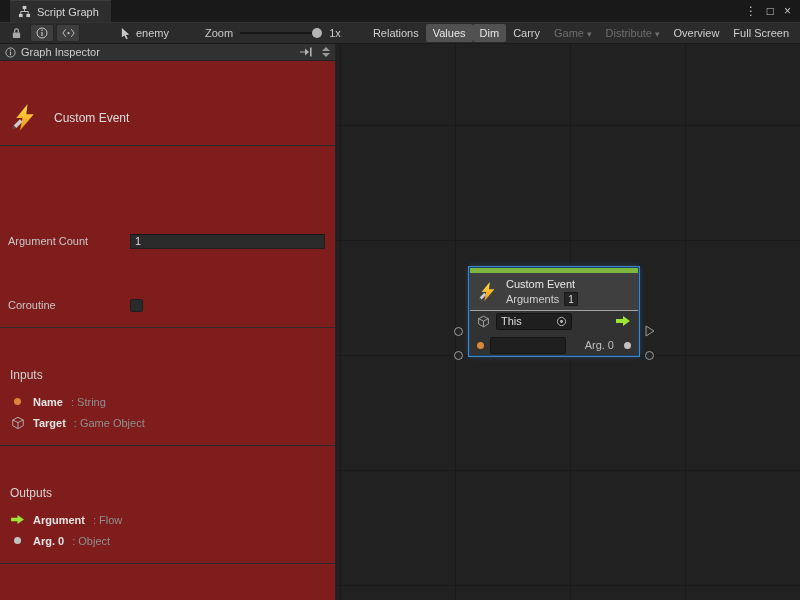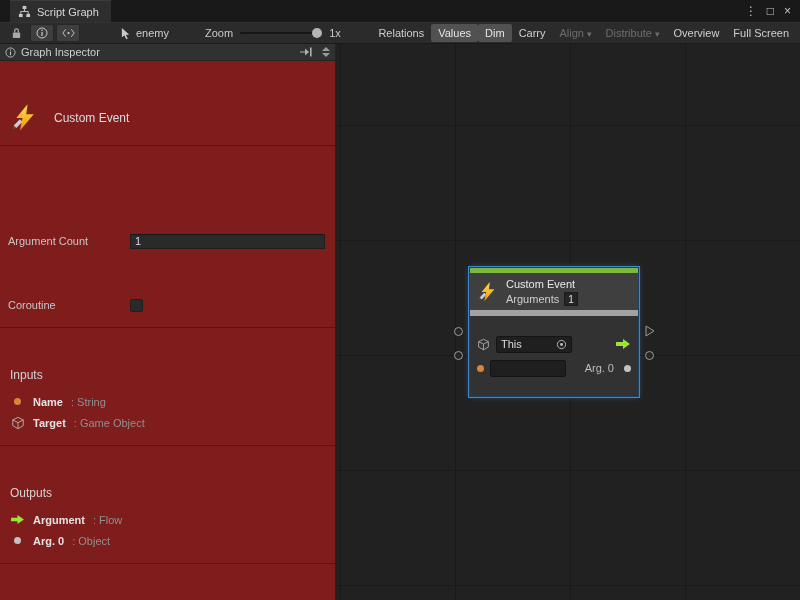--- a/index.html
+++ b/index.html
@@ -75,21 +75,21 @@
 
   
   .node-wrap { position:absolute; left:133px; top:223px; width:170px; }
   .node { width:170px; background:#303030; border:1px solid #17436b; box-shadow:0 0 0 1px #3f87c9, 0 0 6px rgba(63,135,201,.45); }
   .node-colorbar { height:5px; background:#7cb83e; }
   .node-head { background:#3f3f3f; padding:5px 7px 4px 7px; display:flex; align-items:center; gap:7px; }
   .node-head-text { display:flex; flex-direction:column; gap:2px; }
   .node-title { font-size:11px; color:#e8e8e8; }
   .node-args { display:flex; align-items:center; gap:5px; color:#cfcfcf; font-size:11px; }
   .args-value { min-width:12px; height:14px; line-height:14px; background:#252525; border:1px solid #1b1b1b; color:#dedede; padding:0 3px; text-align:left; font-size:10px; }
-  .node-body { background:#323232; border-top:6px solid #a3a3a3; padding:18px 7px; display:flex; flex-direction:column; gap:4px; }
+  .node-body { background:#323232; border-top:1px solid #a3a3a3; padding:0 7px; display:flex; flex-direction:column; gap:4px; }
   .node-row { display:flex; align-items:center; gap:6px; height:20px; }
   .nd-dropdown { width:76px; height:17px; background:#1f1f1f; border:1px solid #141414; border-radius:2px; display:flex; align-items:center; justify-content:space-between; padding:0 4px; color:#dcdcdc; }
   .nd-input { width:76px; height:17px; background:#1f1f1f; border:1px solid #141414; border-radius:2px; color:#dcdcdc; font-family:"Liberation Sans", sans-serif; font-size:11px; padding:0 4px; outline:none; }
   .grow { flex:1; }
   .arg0-label { color:#bdbdbd; margin-right:4px; }
 
   
   .ext-port { position:absolute; width:9px; height:9px; border-radius:50%; background:#262626; border:1px solid #9a9a9a; }
   .ext-port.pl1 { left:-15px; top:60px; }
   .ext-port.pl2 { left:-15px; top:84px; }
@@ -153,21 +153,21 @@
       </div>
       <span>1x</span>
     </div>
 
     <div class="tb-buttons">
       <div class="tb-btn">Relations</div>
       <div class="tb-btn active">Values</div>
       <div class="tb-btn active">Dim</div>
       <div class="tb-btn">Carry</div>
       <div class="tb-btn disabled">
-        <span>Align</span><span class="caret">▾</span>
+        <span>Game</span><span class="caret">▾</span>
       </div>
       <div class="tb-btn disabled">
         <span>Distribute</span><span class="caret">▾</span>
       </div>
       <div class="tb-btn">Overview</div>
       <div class="tb-btn">Full Screen</div>
     </div>
   </div>
 
   <div class="main">

